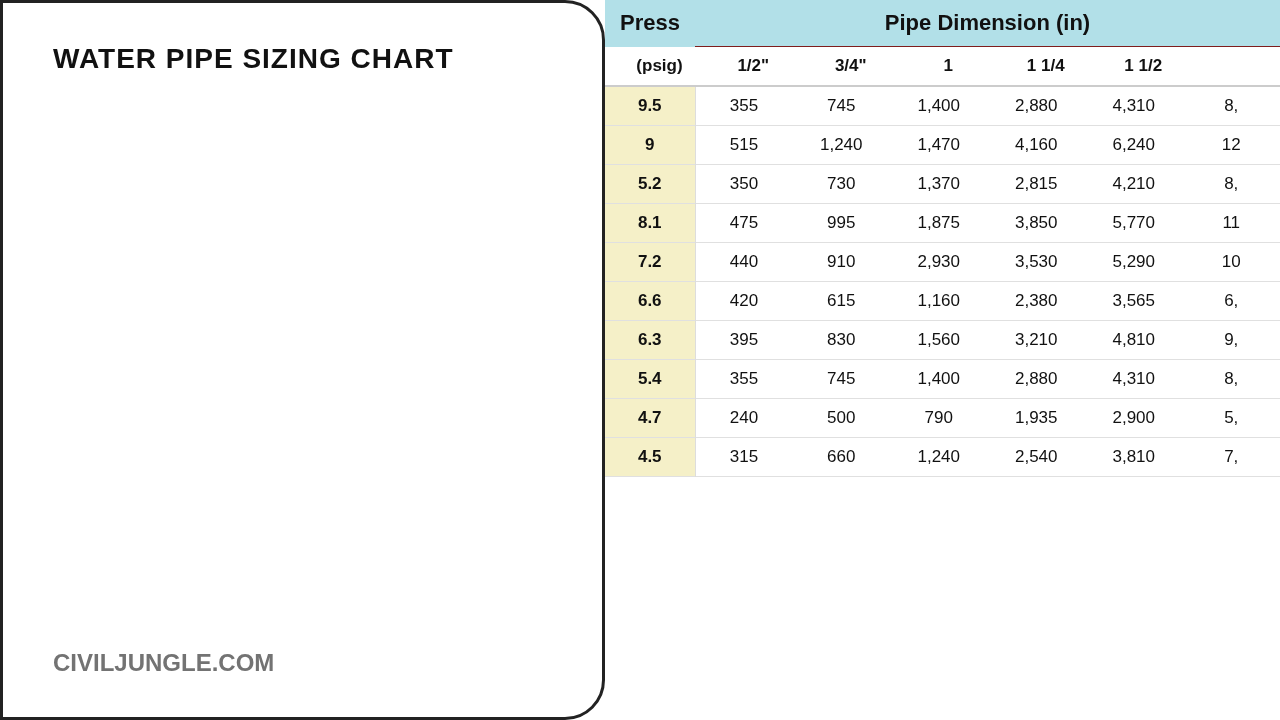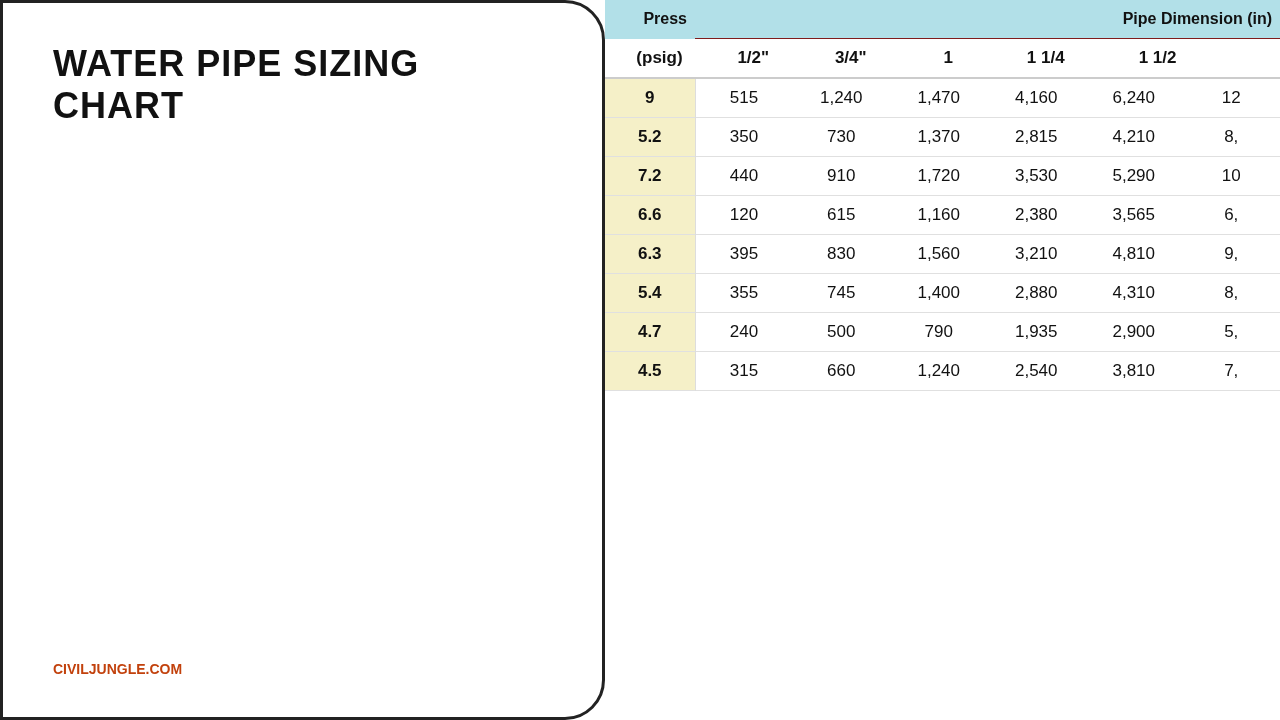--- a/index.html
+++ b/index.html
@@ -27,56 +27,55 @@
       display: flex;
       flex-direction: column;
       justify-content: center;
       align-items: flex-start;
       padding: 40px 50px;
       position: relative;
       z-index: 2;
     }
 
     .chart-title {
-      font-size: 36px;
+      font-size: 28px;
       font-weight: 900;
       color: #111;
       text-transform: uppercase;
       letter-spacing: 1px;
       margin-bottom: auto;
     }
 
     .site-url {
-      font-size: 14px;
-      font-weight: 700;
-      color: #c2410c;
+      font-size: 24px;
+      font-weight: 700;
+      color: #737373;
       text-transform: uppercase;
       margin-top: auto;
     }
 
     .right-panel {
       flex: 1;
       height: 720px;
       overflow: hidden;
       position: relative;
     }
 
     table {
       border-collapse: collapse;
       width: 100%;
       table-layout: fixed;
     }
 
     thead tr:first-child th {
       background: #b2e0e8;
-      font-size: 16px;
+      font-size: 22px;
       font-weight: 700;
       color: #111;
       padding: 10px 8px;
-      text-align: right;
     }
 
     thead tr:second-child th,
     thead tr.sub-header th {
       background: #fff;
       font-size: 17px;
       font-weight: 700;
       color: #111;
       padding: 10px 8px;
       border-bottom: 1px solid #ccc;
@@ -114,21 +113,21 @@
 
     tbody tr td.press-col {
       background: #f5f0c8;
     }
 
     .col-press { width: 90px; }
     .col-half { width: 100px; }
     .col-3q { width: 110px; }
     .col-1 { width: 95px; }
     .col-1q { width: 105px; }
-    .col-1h { width: 105px; text-align: right; }
+    .col-1h { width: 105px; }
     .col-extra { width: 70px; }
 
     .pipe-dim-header {
       background: #b2e0e8 !important;
     }
 
     .sub-header-row th {
       background: #fff;
       font-weight: 700;
       font-size: 17px;
@@ -167,50 +166,68 @@
         <th class="col-press press-col">(psig)</th>
         <th class="col-half">1/2"</th>
         <th class="col-3q">3/4"</th>
         <th class="col-1">1</th>
         <th class="col-1q">1 1/4</th>
         <th class="col-1h">1 1/2</th>
         <th class="col-extra"></th>
       </tr>
     </thead>
     <tbody id="table-body">
+    <tr>
+          <td class="press-col col-press">9.5</td>
+          <td>355</td>
+          <td>745</td>
+          <td>1,400</td>
+          <td>2,880</td>
+          <td>4,310</td>
+          <td>8,</td>
+        </tr>
         <tr>
           <td class="press-col col-press">9</td>
           <td>515</td>
           <td>1,240</td>
           <td>1,470</td>
           <td>4,160</td>
           <td>6,240</td>
           <td>12</td>
         </tr>
         <tr>
           <td class="press-col col-press">5.2</td>
           <td>350</td>
           <td>730</td>
           <td>1,370</td>
           <td>2,815</td>
           <td>4,210</td>
           <td>8,</td>
         </tr>
         <tr>
+          <td class="press-col col-press">8.1</td>
+          <td>475</td>
+          <td>995</td>
+          <td>1,875</td>
+          <td>3,850</td>
+          <td>5,770</td>
+          <td>11</td>
+        </tr>
+        <tr>
           <td class="press-col col-press">7.2</td>
           <td>440</td>
           <td>910</td>
-          <td>1,720</td>
+          <td>2,930</td>
           <td>3,530</td>
           <td>5,290</td>
           <td>10</td>
         </tr>
         <tr>
           <td class="press-col col-press">6.6</td>
-          <td>120</td>
+          <td>420</td>
           <td>615</td>
           <td>1,160</td>
           <td>2,380</td>
           <td>3,565</td>
           <td>6,</td>
         </tr>
         <tr>
           <td class="press-col col-press">6.3</td>
           <td>395</td>
           <td>830</td>

